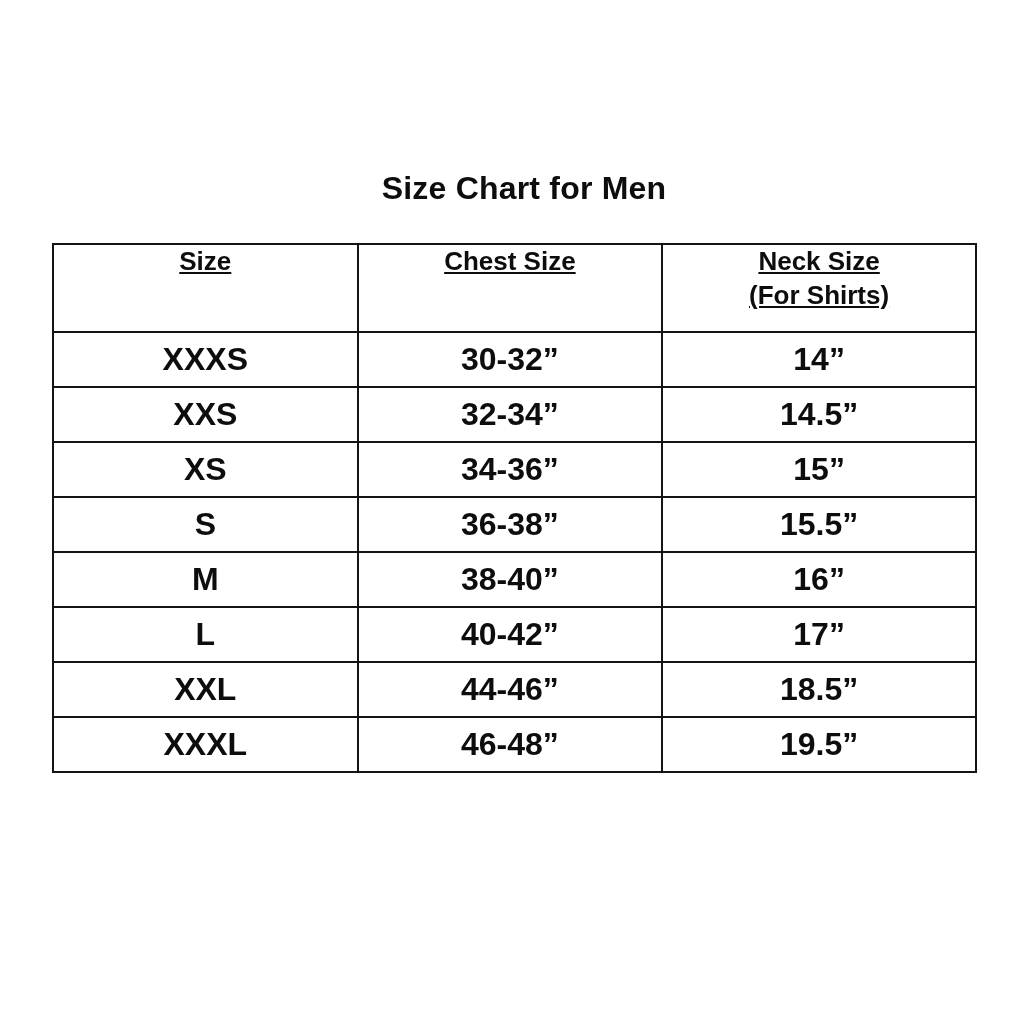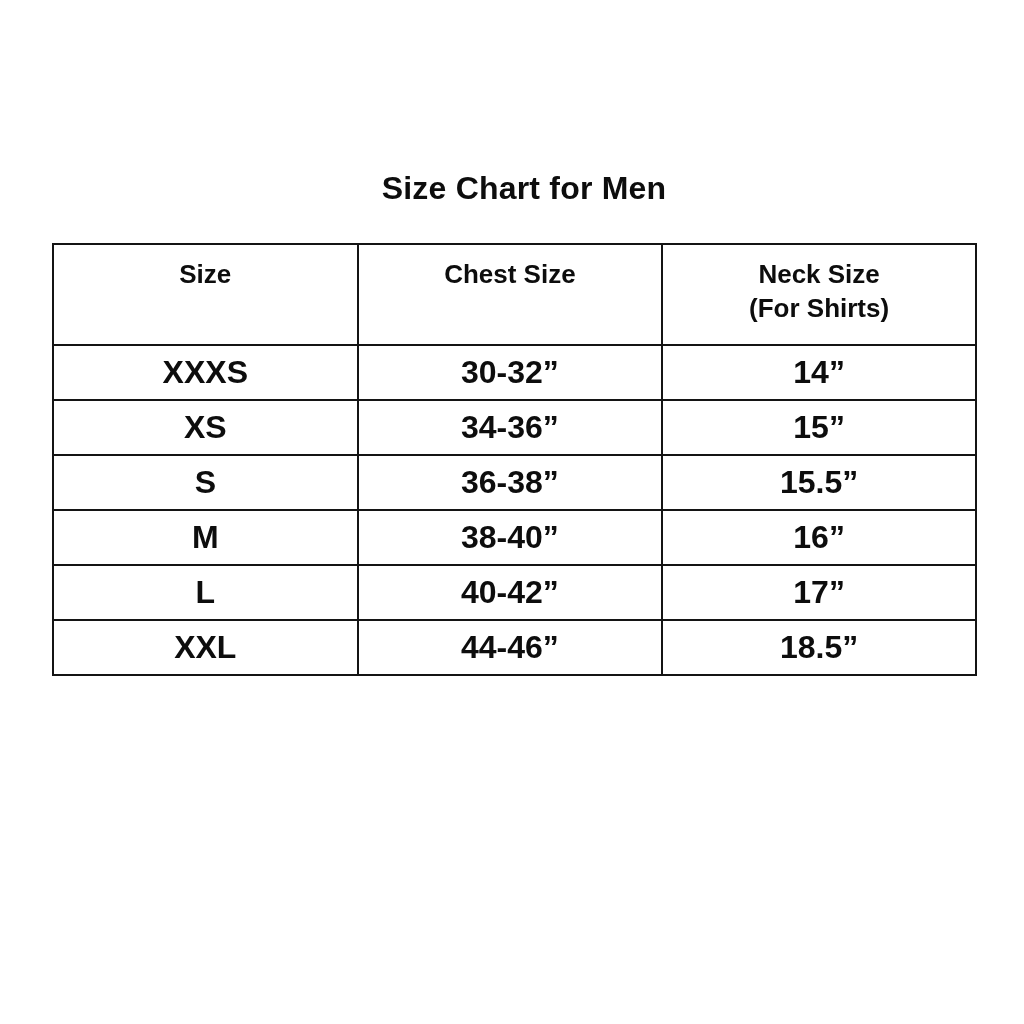--- a/index.html
+++ b/index.html
@@ -38,24 +38,24 @@
   table.size-table th,
   table.size-table td {
     border: 2.5px solid #141414;
     text-align: center;
     color: #0d0d0d;
     padding: 0;
   }
   table.size-table th {
     height: 86px;
     vertical-align: top;
-    padding-top: 13px;
     font-size: 26px;
     font-weight: bold;
     line-height: 1.3;
+    text-decoration: underline;
   }
   table.size-table td {
     height: 53px;
     vertical-align: middle;
     font-size: 32px;
     font-weight: bold;
   }
   .col-size  { width: 33%; }
   .col-chest { width: 33%; }
   .col-neck  { width: 34%; }
@@ -84,20 +84,25 @@
       </tr>
     </thead>
     <tbody id="size-table-body">
 
     <tr>
           <td>XXXS</td>
           <td>30-32”</td>
           <td>14”</td>
         </tr>
         <tr>
+          <td>XXS</td>
+          <td>32-34”</td>
+          <td>14.5”</td>
+        </tr>
+        <tr>
           <td>XS</td>
           <td>34-36”</td>
           <td>15”</td>
         </tr>
         <tr>
           <td>S</td>
           <td>36-38”</td>
           <td>15.5”</td>
         </tr>
         <tr>
@@ -108,16 +113,21 @@
         <tr>
           <td>L</td>
           <td>40-42”</td>
           <td>17”</td>
         </tr>
         <tr>
           <td>XXL</td>
           <td>44-46”</td>
           <td>18.5”</td>
         </tr>
+        <tr>
+          <td>XXXL</td>
+          <td>46-48”</td>
+          <td>19.5”</td>
+        </tr>
       </tbody>
   </table>
 
 </div>
 
 </body></html>

